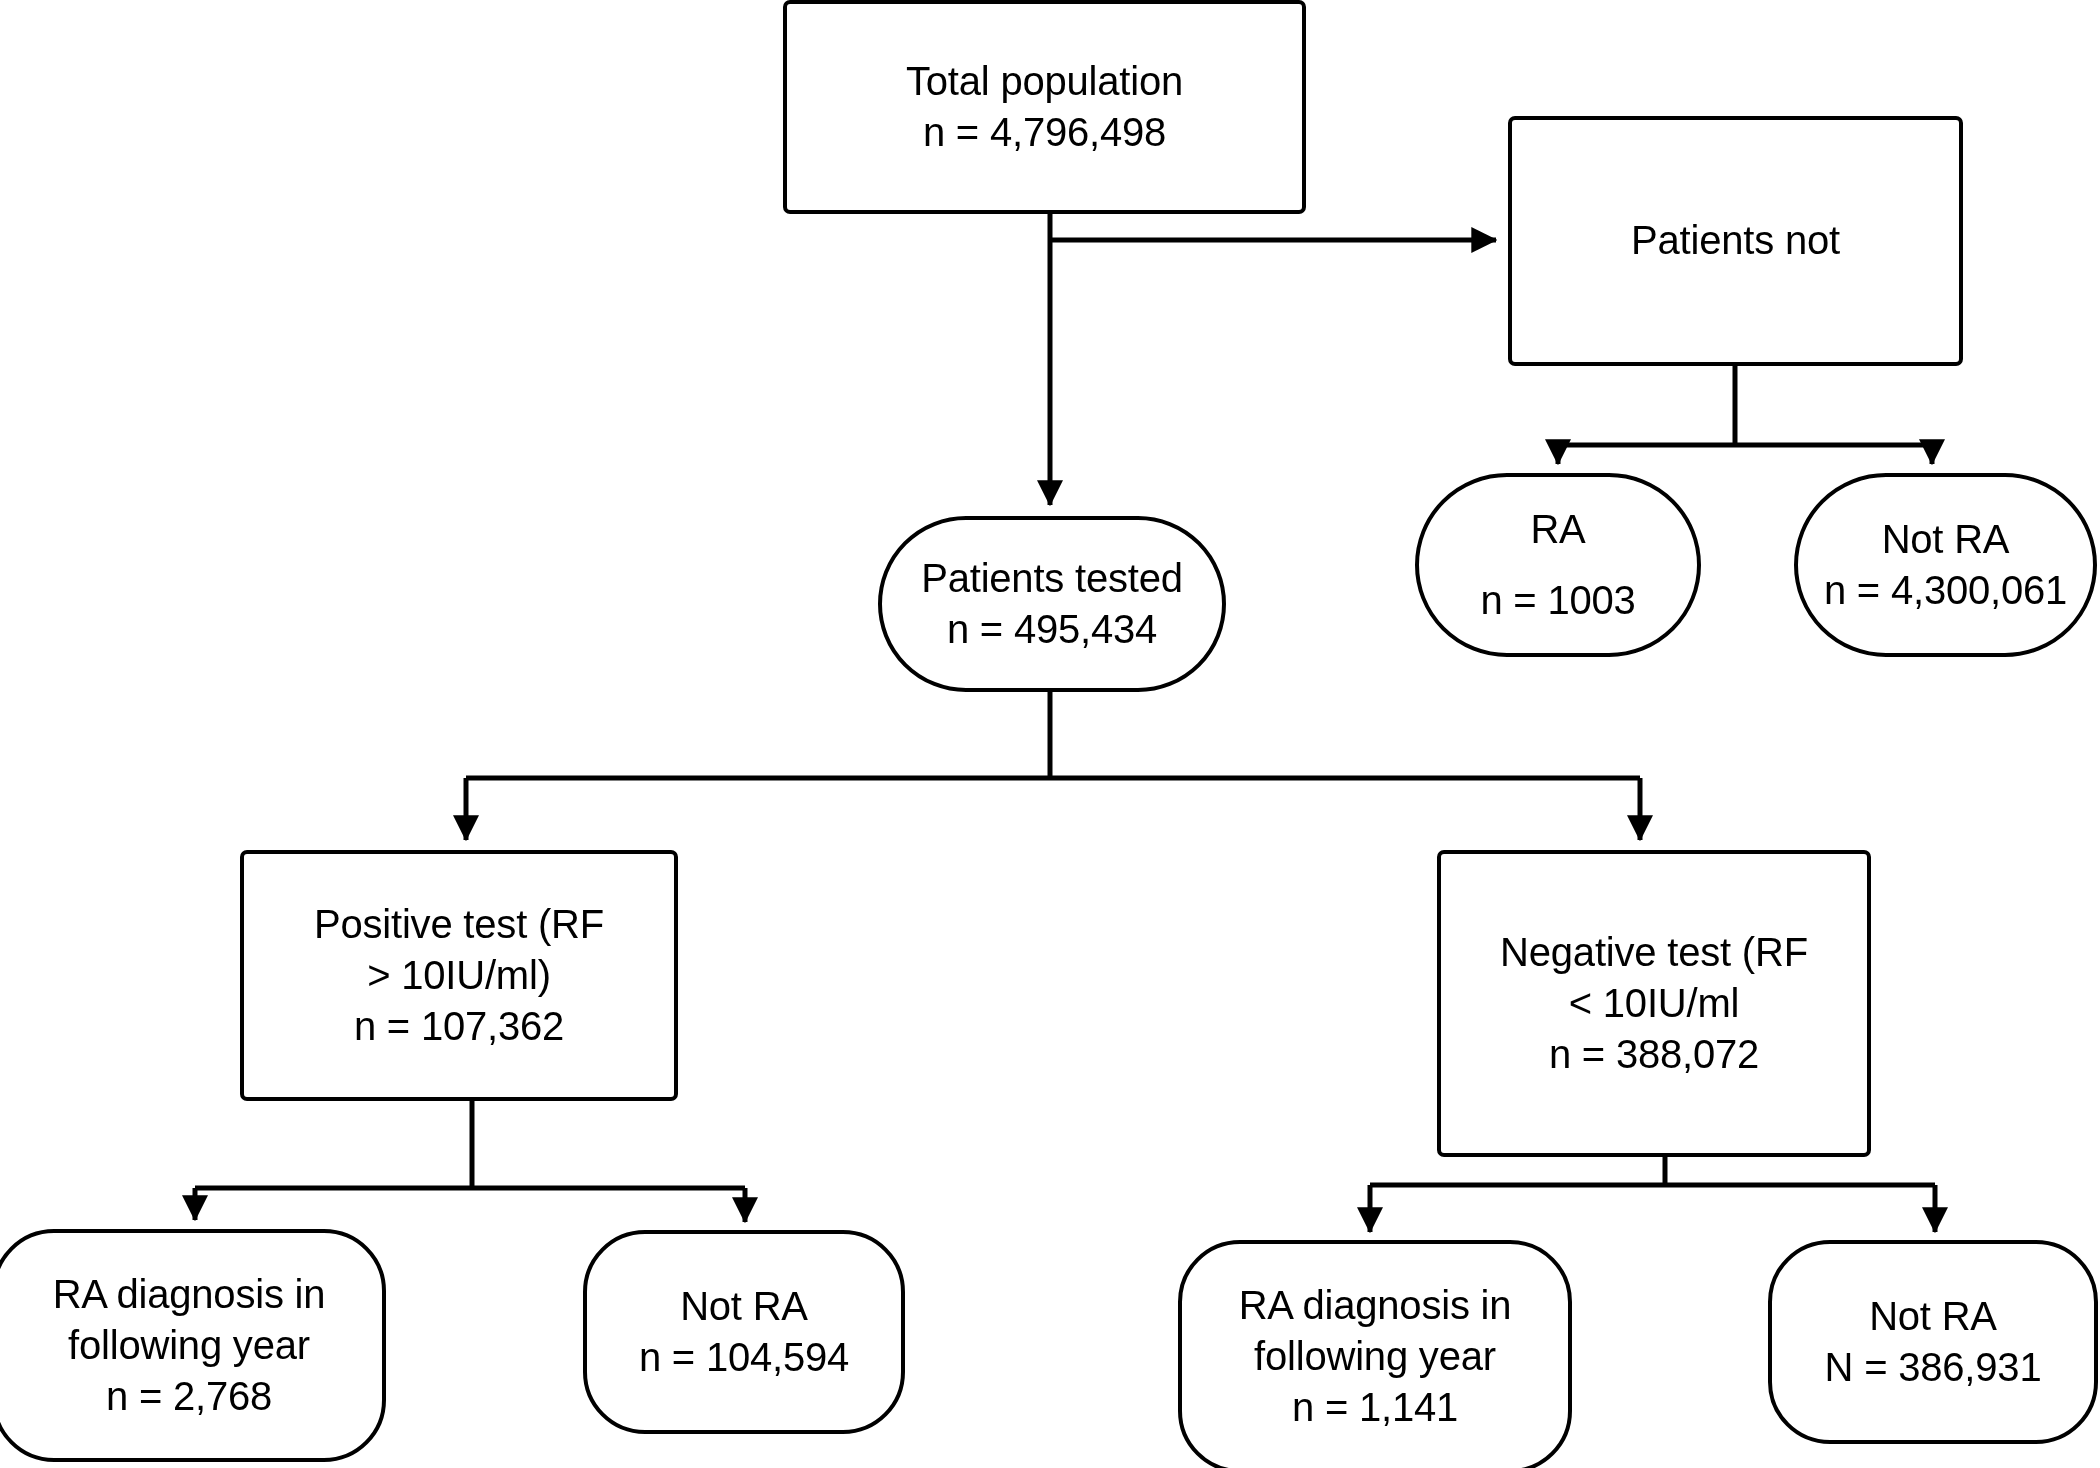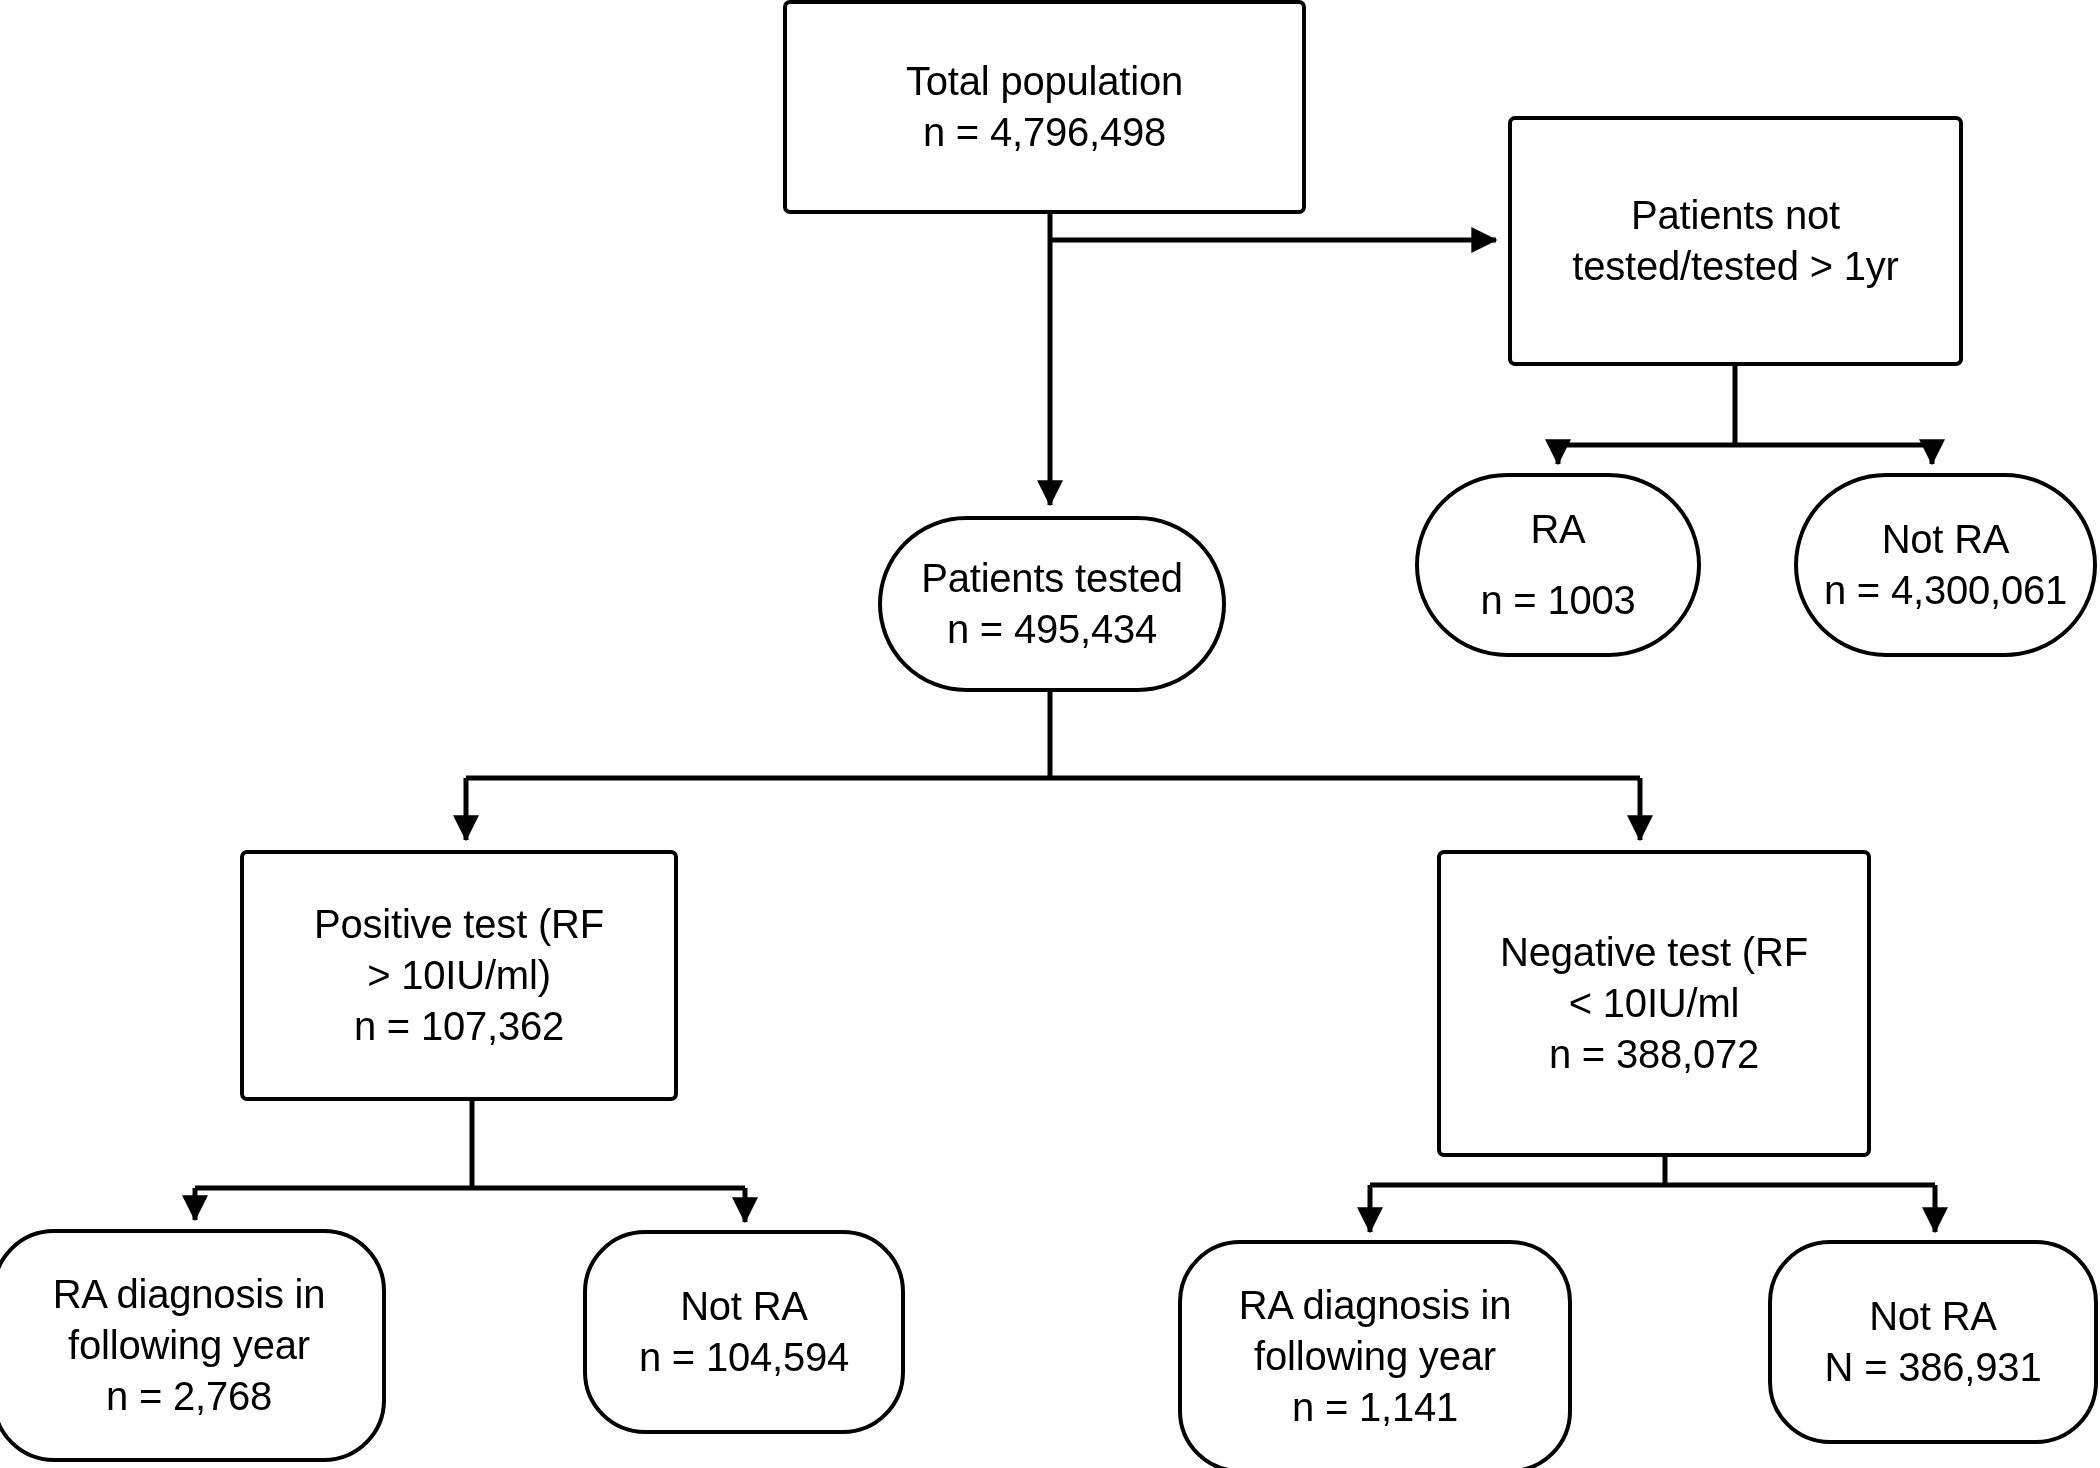--- a/index.html
+++ b/index.html
@@ -82,21 +82,20 @@
     </g>
   </svg>
 
   <div class="node rect" style="left:783px; top:0px; width:523px; height:214px;">
     <span class="line">Total population</span>
     <span class="line">n = 4,796,498</span>
   </div>
 
   <div class="node rect" style="left:1508px; top:116px; width:455px; height:250px;">
     <span class="line">Patients not</span>
-    <span class="line">tested/tested &gt; 1yr</span>
   </div>
 
   <div class="node stadium" style="left:1415px; top:473px; width:286px; height:184px;gap:20px;">
     <span class="line">RA</span>
     <span class="line">n = 1003</span>
   </div>
 
   <div class="node stadium" style="left:1794px; top:473px; width:303px; height:184px;">
     <span class="line">Not RA</span>
     <span class="line">n = 4,300,061</span>

